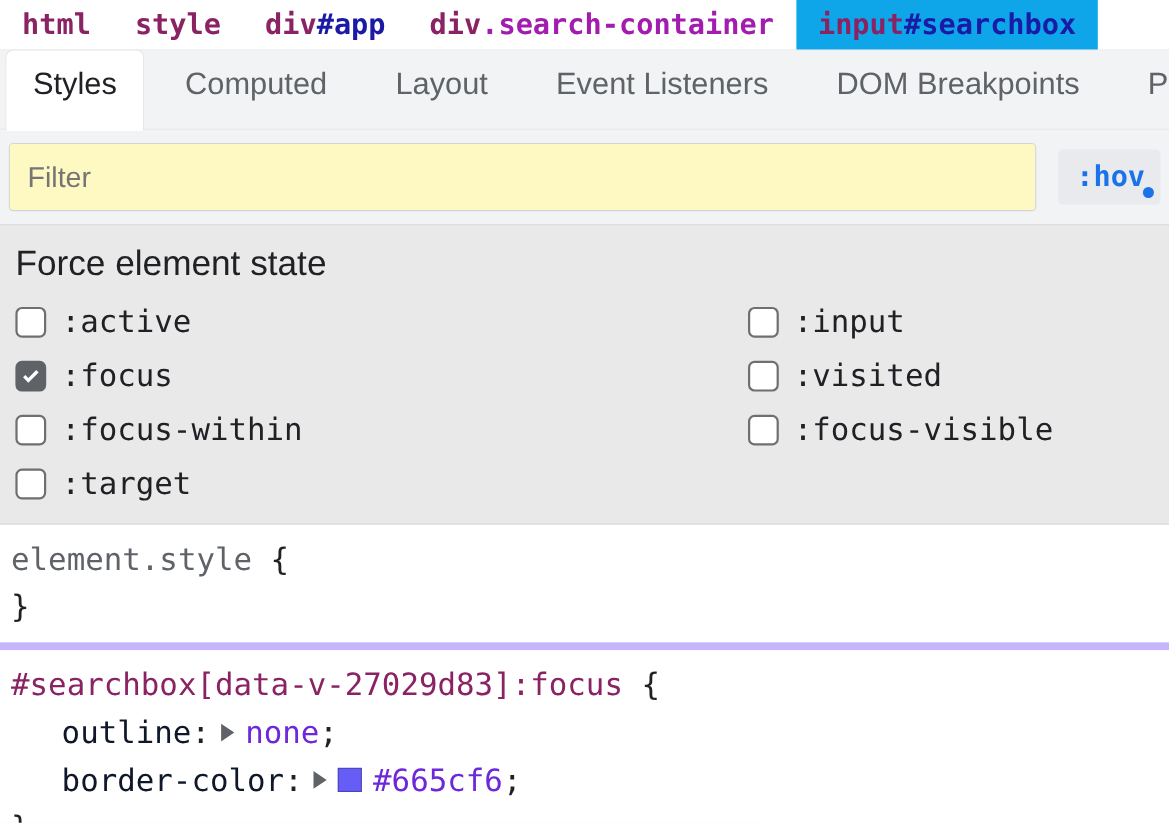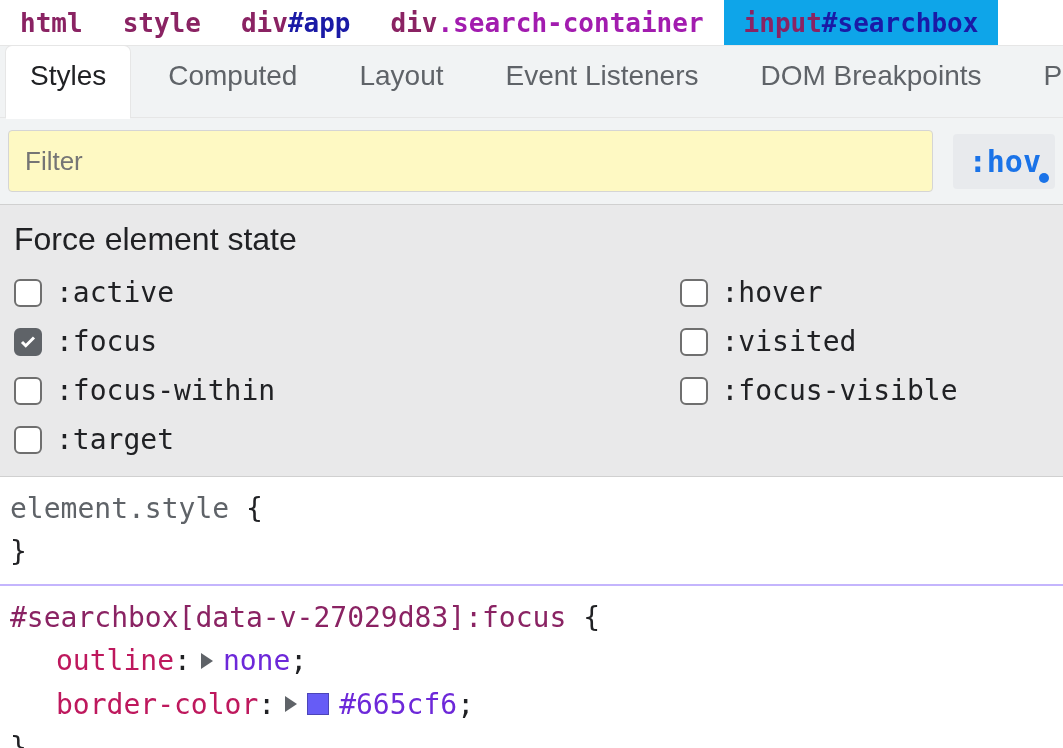--- a/index.html
+++ b/index.html
@@ -83,21 +83,21 @@
     padding: 0 16px;
     color: #5f6368;
   }
   .hov-btn {
     display: flex;
     align-items: baseline;
     padding: 10px 14px 10px 16px;
     background: #e8eaed;
     border-radius: 4px;
     font-family: ui-monospace, SFMono-Regular, Menlo, Consolas, monospace;
-    font-size: 30px;
+    font-size: 26px;
     font-weight: 700;
     color: #1a73e8;
     position: relative;
   }
   .hov-btn .dot {
     width: 10px; height: 10px; border-radius: 50%;
     background: #1a73e8;
     position: absolute;
     bottom: 6px; right: 6px;
   }
@@ -145,38 +145,38 @@
     border-color: #5f6368;
   }
   .cb.checked svg { display: block; }
   .cb svg { display: none; width: 18px; height: 18px; }
 
   
   .rules {
     background: #ffffff;
   }
   .rule-block {
-    border-bottom: 2px solid #c4b5fd;
+    border-bottom: 7px solid #c4b5fd;
     padding: 10px 0 10px 10px;
     font-family: ui-monospace, SFMono-Regular, Menlo, Consolas, monospace;
     font-size: 28px;
     line-height: 1.55;
     color: #202124;
   }
   .sel-line { white-space: pre; }
   .sel-plain { color: #5f6368; }
   .sel-selector { color: #8a2363; }
   .sel-brace { color: #202124; }
   .decl {
     padding-left: 46px;
     display: flex;
     align-items: center;
     flex-wrap: wrap;
   }
-  .prop { color: #be185d; }
+  .prop { color: #0f172a; }
   .colon { color: #202124; padding-right: 4px; }
   .tri {
     display: inline-block;
     width: 0; height: 0;
     border-left: 12px solid #5f6368;
     border-top: 8px solid transparent;
     border-bottom: 8px solid transparent;
     margin: 0 10px 0 6px;
     vertical-align: -1px;
   }
@@ -233,21 +233,21 @@
 
 <div class="force-panel">
   <div class="force-title">Force element state</div>
   <div class="force-grid">
       <div class="check-row left-col">
         <span class="cb"></span>
         <span>:active</span>
       </div>
       <div class="check-row right-col">
         <span class="cb"></span>
-        <span>:hover</span>
+        <span>:input</span>
       </div>
       <div class="check-row left-col">
         <span class="cb checked">
           <svg viewBox="0 0 24 24">
             <path fill="none" stroke="#ffffff" stroke-width="4" d="M4 12l5 5L20 6"></path>
           </svg>
         </span>
         <span>:focus</span>
       </div>
       <div class="check-row right-col">

